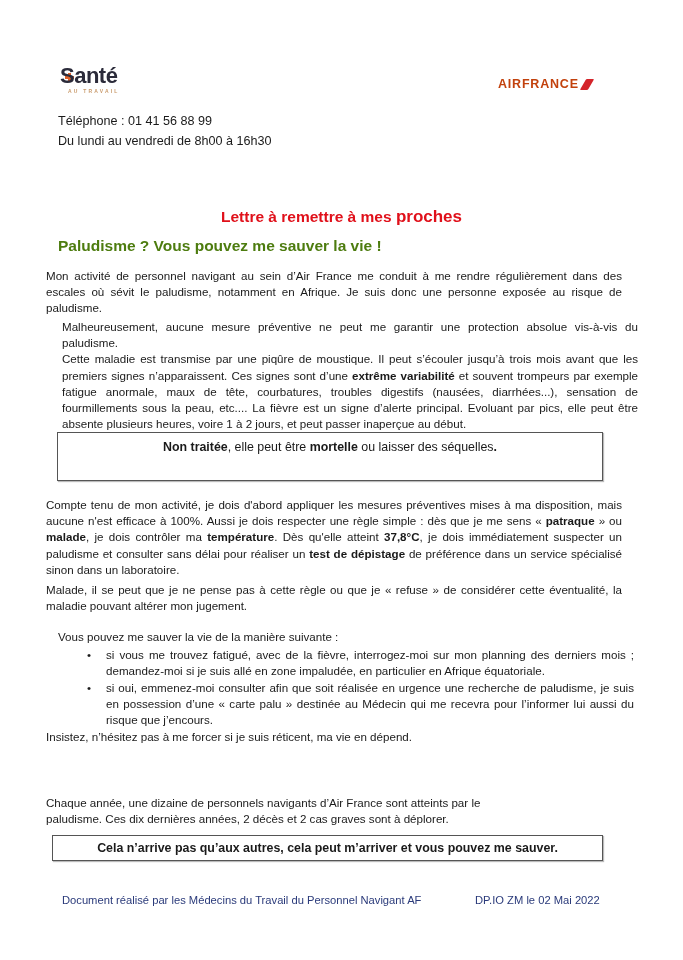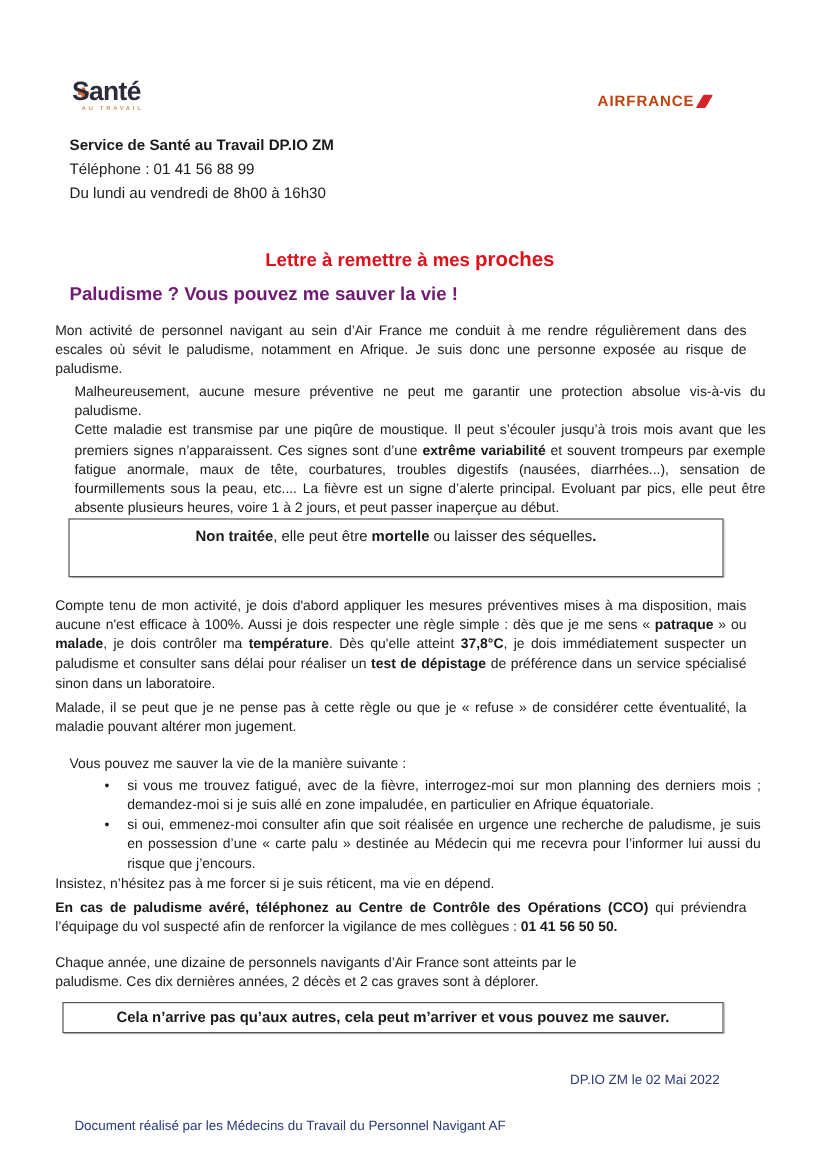--- a/index.html
+++ b/index.html
@@ -22,57 +22,56 @@
 
   
   .contact { position:absolute; left:58px; top:111px; font-size:12.6px; line-height:20px; }
   .contact .title { font-weight:bold; }
   .contact a { color:#1a33c8; text-decoration:underline; }
 
   .red-title { position:absolute; left:0; width:683px; top:207px; text-align:center;
                font-size:15.5px; font-weight:bold; color:#e0101a; }
   .red-title .big { font-size:17px; }
 
-  .main-title { position:absolute; left:58px; top:237px; font-size:15.5px; font-weight:bold; color:#701a75; }
+  .main-title { position:absolute; left:58px; top:237px; font-size:15.5px; font-weight:bold; color:#4d7c0f; }
 
   .para { position:absolute; left:46px; width:576px; font-size:11.6px; line-height:16.2px; text-align:justify; color:#1a1a1a; }
   .para b { font-weight:bold; }
 
   .box1 { position:absolute; left:57px; top:432px; width:546px; height:49px; border:1px solid #555;
           box-shadow:1px 1px 1px #bbb; text-align:center; font-size:12.4px; line-height:22px; padding-top:3px; box-sizing:border-box; }
   .box2 { position:absolute; left:52px; top:835px; width:551px; height:26px; border:1px solid #555;
           box-shadow:1px 1px 1px #bbb; text-align:center; font-size:12.4px; font-weight:bold; line-height:24px; box-sizing:border-box; }
 
   .bullets { position:absolute; left:58px; top:629px; width:576px; font-size:11.6px; line-height:16.2px; }
   .bullets ul { margin:2px 0 0 0; padding:0; list-style:none; }
   .bullets li { position:relative; padding-left:48px; text-align:justify; margin-bottom:0; }
   .bullets li .dot { position:absolute; left:29px; top:0; }
 
   .footer { position:absolute; top:894px; font-size:11.2px; color:#2a3a7a; }
-  .footer.left { left:62px;margin-top:39px; }
+  .footer.left { left:62px; }
   .footer.right { left:475px; }
 </style>
 </head>
 <body>
 
 <div class="page">
 
   <div class="sante-logo">
     <span class="sante-plus"></span>
     <span class="sante-word">Santé</span>
     <span class="sante-sub">AU TRAVAIL</span>
   </div>
 
   <div class="af-logo">
     <span class="af-text">AIRFRANCE</span>
     <span class="af-slash"></span>
   </div>
 
   <div class="contact">
-    <div class="title">Service de Santé au Travail DP.IO ZM</div>
     <div>Téléphone : 01 41 56 88 99</div>
     <div>Du lundi au vendredi de 8h00 à 16h30</div>
   </div>
 
   <div class="red-title"><span>Lettre à remettre à mes </span><span class="big">proches</span></div>
 
   <div class="main-title">Paludisme ? Vous pouvez me sauver la vie !</div>
 
   <div class="para" style="top:268px;">Mon activité de personnel navigant au sein d’Air France me conduit à me rendre régulièrement dans des escales où sévit le paludisme, notamment en Afrique. Je suis donc une personne exposée au risque de paludisme.</div>
 
@@ -92,21 +91,20 @@
   <div class="bullets">
     <div>Vous pouvez me sauver la vie de la manière suivante :</div>
     <ul>
       <li><span class="dot">•</span><span>si vous me trouvez fatigué, avec de la fièvre, interrogez-moi sur mon planning des derniers mois ; demandez-moi si je suis allé en zone impaludée, en particulier en Afrique équatoriale.</span></li>
       <li><span class="dot">•</span><span>si oui, emmenez-moi consulter afin que soit réalisée en urgence une recherche de paludisme, je suis en possession d’une « carte palu » destinée au Médecin qui me recevra pour l’informer lui aussi du risque que j’encours.</span></li>
     </ul>
   </div>
 
   <div class="para" style="top:729px;">Insistez, n’hésitez pas à me forcer si je suis réticent, ma vie en dépend.</div>
 
-  <div class="para" style="top:749px;"><b>En cas de paludisme avéré, téléphonez au Centre de Contrôle des Opérations (CCO)</b><span> qui préviendra l’équipage du vol suspecté afin de renforcer la vigilance de mes collègues : </span><b>01 41 56 50 50.</b></div>
 
   <div class="para" style="top:795px; width:450px; text-align:left;">Chaque année, une dizaine de personnels navigants d’Air France sont atteints par le paludisme. Ces dix dernières années, 2 décès et 2 cas graves sont à déplorer.</div>
 
   <div class="box2">Cela n’arrive pas qu’aux autres, cela peut m’arriver et vous pouvez me sauver.</div>
 
   <div class="footer left">Document réalisé par les Médecins du Travail du Personnel Navigant AF</div>
   <div class="footer right">DP.IO ZM le 02 Mai 2022</div>
 </div>
 
 </body></html>

